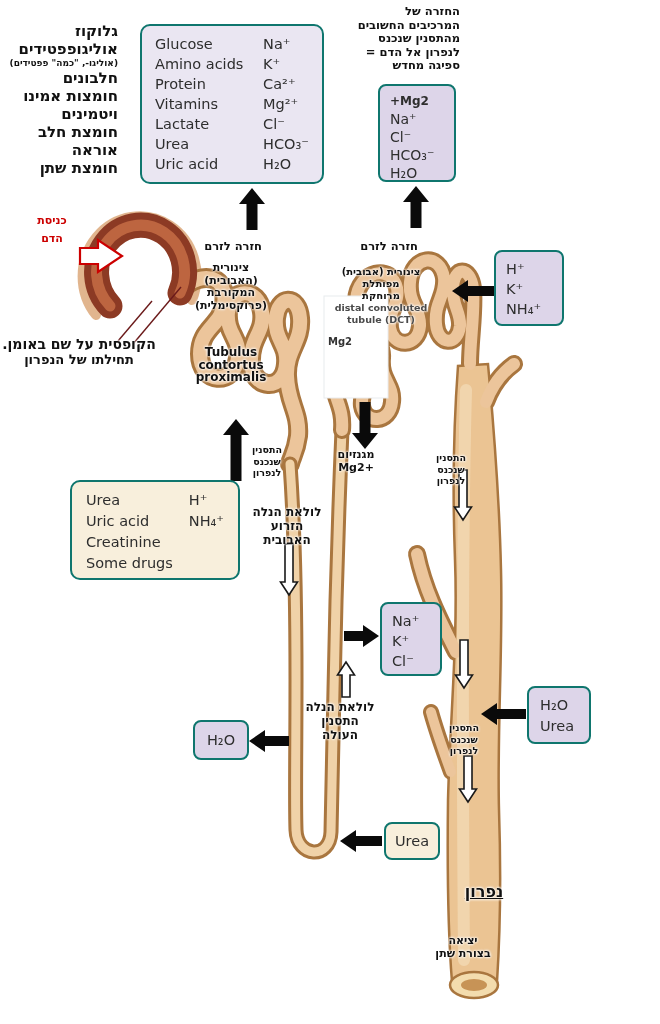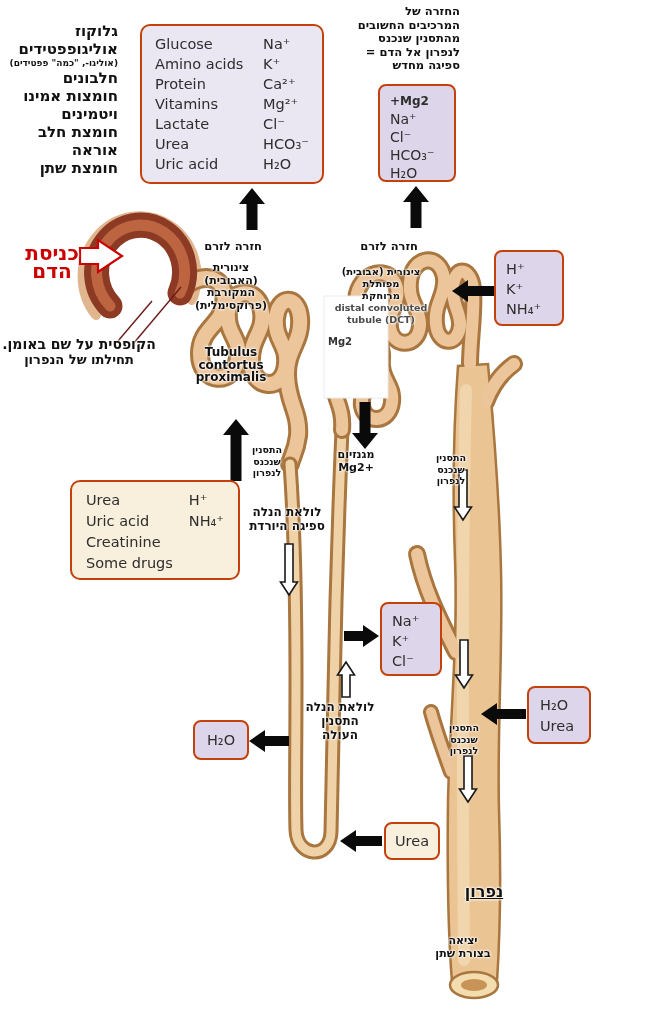--- a/index.html
+++ b/index.html
@@ -1,20 +1,20 @@
 <!DOCTYPE html>
 <html><head>
 <meta charset="utf-8">
 <style>
   *{margin:0;padding:0;box-sizing:border-box}
   body{background:#fff}
   #canvas{position:relative;width:660px;height:1024px;background:#fff;overflow:hidden;
           font-family:"DejaVu Sans","Liberation Sans",sans-serif;color:#111}
   .abs{position:absolute}
-  .box{border:2px solid #c2410c;background:#ddd5e9}
+  .box{border:2px solid #0f766e;background:#ddd5e9}
   .r10{border-radius:10px}
   .r8{border-radius:8px}
   .lav-light{background:#eae6f2}
   .cream{background:#f8efdc}
   .heb{direction:rtl;font-weight:bold;text-shadow:0 0 3px #fff,0 0 3px #fff,0 0 2px #fff}
   .ctr{text-align:center}
   .rt{text-align:right}
   .chem{color:#2e2e2e;font-size:14.5px;line-height:20px}
   .small-chem{font-size:14px;line-height:18px;color:#2e2e2e}
   .red{color:#cc0000}
@@ -123,21 +123,21 @@
     <div style="font-weight:bold;font-size:12px;">+Mg2</div>
     <div>Na⁺</div>
     <div>Cl⁻</div>
     <div>HCO₃⁻</div>
     <div>H₂O</div>
   </div>
 
   <div class="abs heb" style="left:200px;top:239px;width:62px;font-size:11.5px;">חזרה לזרם</div>
   <div class="abs heb" style="left:356px;top:239px;width:62px;font-size:11.5px;">חזרה לזרם</div>
 
-  <div class="abs heb ctr red" style="left:22px;top:244px;width:60px;font-size:20px;line-height:18px;">
+  <div class="abs heb ctr red" style="left:22px;top:212px;width:60px;font-size:11px;line-height:18px;">
     <div>כניסת</div>
     <div>הדם</div>
   </div>
 
   <div class="abs heb ctr" style="left:0px;top:336px;width:158px;">
     <div style="font-size:14px;">הקופסית על שם באומן.</div>
     <div style="font-size:13px;">תחילתו של הנפרון</div>
   </div>
 
   <div class="abs heb ctr" style="left:192px;top:262px;width:78px;font-size:11px;line-height:12.5px;">
@@ -184,21 +184,21 @@
     <div>לנפרון</div>
   </div>
 
   <div class="abs heb ctr" style="left:328px;top:448px;width:56px;font-size:11px;line-height:13px;">
     <div>מגנזיום</div>
     <div>+Mg2</div>
   </div>
 
   <div class="abs heb ctr" style="left:248px;top:505px;width:78px;font-size:12px;line-height:14px;">
     <div>לולאת הנלה</div>
-    <div>ספיגה היורדת</div>
+    <div>הזרוע האבובית</div>
   </div>
 
   <div class="abs heb ctr" style="left:428px;top:452px;width:46px;font-size:9.5px;line-height:11.5px;">
     <div>התסנין</div>
     <div>שנכנס</div>
     <div>לנפרון</div>
   </div>
 
   <div class="abs box r8 chem" style="left:380px;top:602px;width:62px;height:74px;padding:7px 10px;">
     <div>Na⁺</div>

